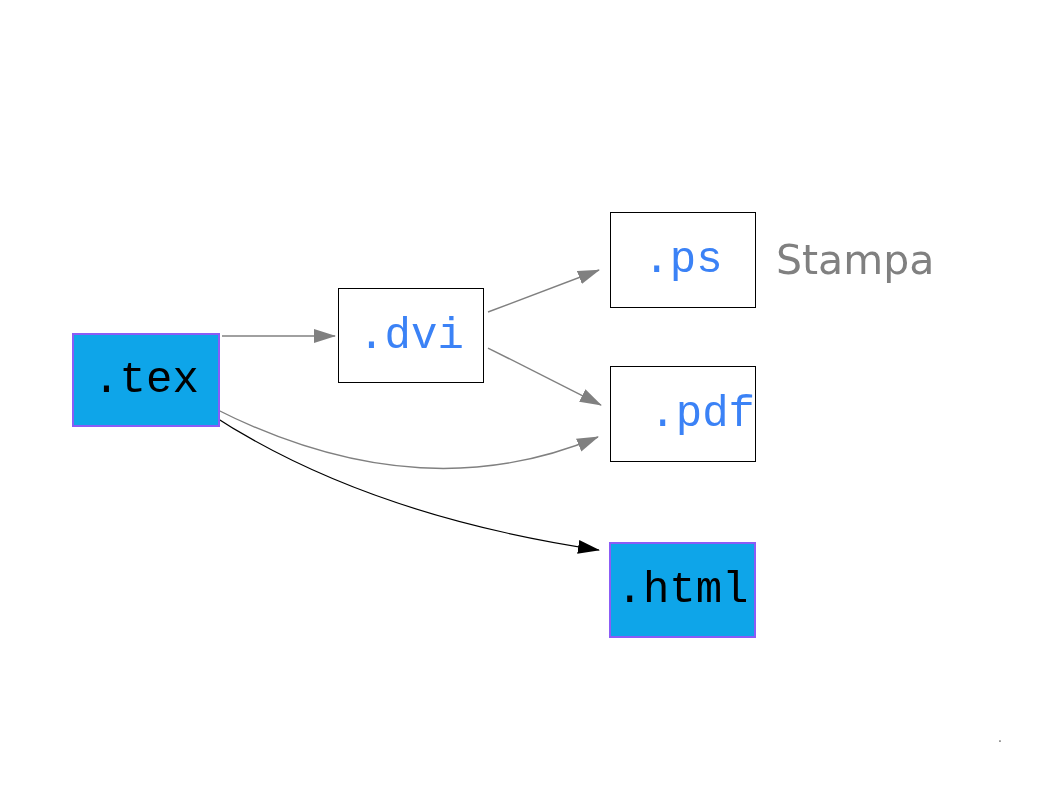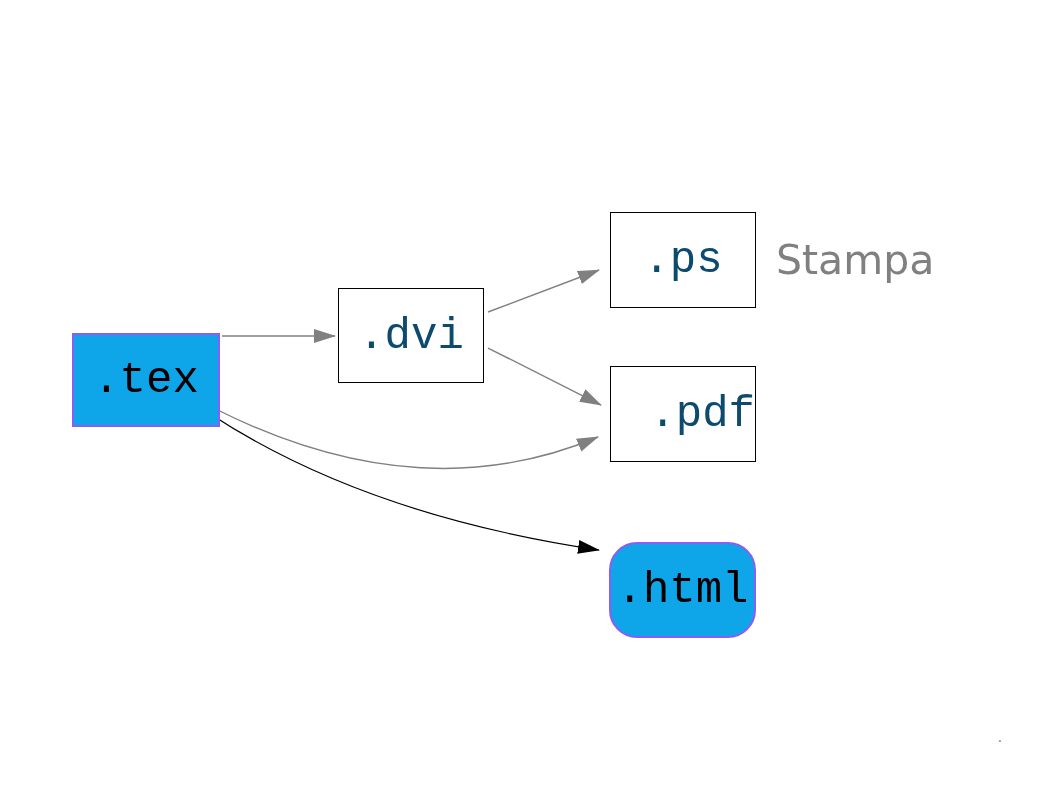--- a/index.html
+++ b/index.html
@@ -36,33 +36,33 @@
     align-items: center;
     justify-content: center;
     font-family: "Liberation Mono", "DejaVu Sans Mono", monospace;
     font-size: 44px;
     letter-spacing: 0px;
     line-height: 1;
   }
   .node-plain {
     background: #ffffff;
     border: 1px solid #000000;
-    color: #0c4a6e;
+    color: #3b82f6;
   }
   .node-highlight {
     background: #0ea5e9;
     border: 2px solid #8b5cf6;
     color: #000000;
     margin-top: 44px;
   }
   .node-tex  { left: 72px;  top: 289px; width: 148px; height: 94px; }
   .node-dvi  { left: 338px; top: 288px; width: 146px; height: 95px; }
   .node-ps   { left: 610px; top: 212px; width: 146px; height: 96px; }
   .node-pdf  { left: 610px; top: 366px; width: 146px; height: 96px; justify-content: flex-end; }
-  .node-html { left: 609px; top: 498px; width: 147px; height: 96px; border-radius: 28px; }
+  .node-html { left: 609px; top: 498px; width: 147px; height: 96px; }
 
   .annotation {
     position: absolute;
     color: #808080;
     font-size: 41px;
     line-height: 39px;
     display: flex;
     align-items: center;
   }
   .annotation-ps {

